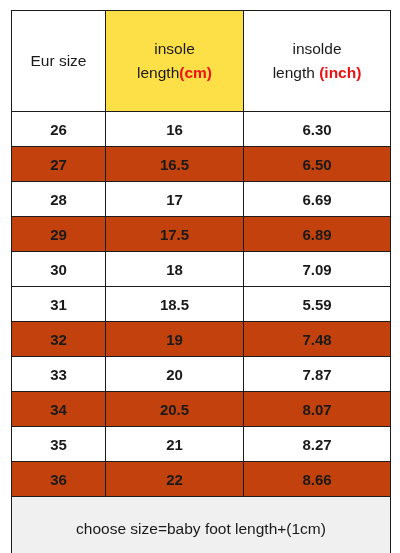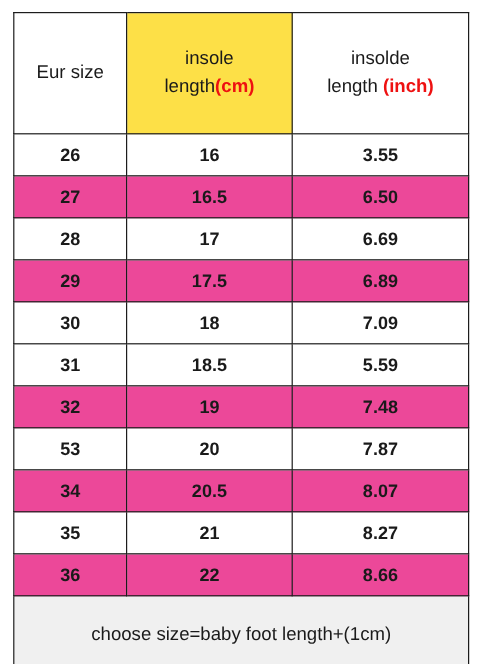--- a/index.html
+++ b/index.html
@@ -52,21 +52,21 @@
   td.hdr-plain  { background: #ffffff; }
   .unit-red { color: #ee1111; font-weight: bold; margin-top: 36px; }
 
   
   tr.data-row td {
     height: 34px;
     font-size: 15px;
     font-weight: 700;
   }
   tr.row-white td { background: #ffffff; }
-  tr.row-shade td { background: #ec4899; }
+  tr.row-shade td { background: #c2410c; }
 
   
   tr.footer-row td {
     height: 64px;
     background: #f0f0f0;
     font-size: 15.5px;
   }
 </style>
 </head>
 <body>
@@ -88,21 +88,21 @@
           <span>length</span><span class="unit-red">(cm)</span>
         </td>
         <td class="hdr-plain">
           <span>insolde</span><br>
           <span>length </span><span class="unit-red">(inch)</span>
         </td>
       </tr>
     <tr class="data-row row-white">
           <td>26</td>
           <td>16</td>
-          <td>3.55</td>
+          <td>6.30</td>
         </tr>
         <tr class="data-row row-shade">
           <td>27</td>
           <td>16.5</td>
           <td>6.50</td>
         </tr>
         <tr class="data-row row-white">
           <td>28</td>
           <td>17</td>
           <td>6.69</td>
@@ -121,21 +121,21 @@
           <td>31</td>
           <td>18.5</td>
           <td>5.59</td>
         </tr>
         <tr class="data-row row-shade">
           <td>32</td>
           <td>19</td>
           <td>7.48</td>
         </tr>
         <tr class="data-row row-white">
-          <td>53</td>
+          <td>33</td>
           <td>20</td>
           <td>7.87</td>
         </tr>
         <tr class="data-row row-shade">
           <td>34</td>
           <td>20.5</td>
           <td>8.07</td>
         </tr>
         <tr class="data-row row-white">
           <td>35</td>

